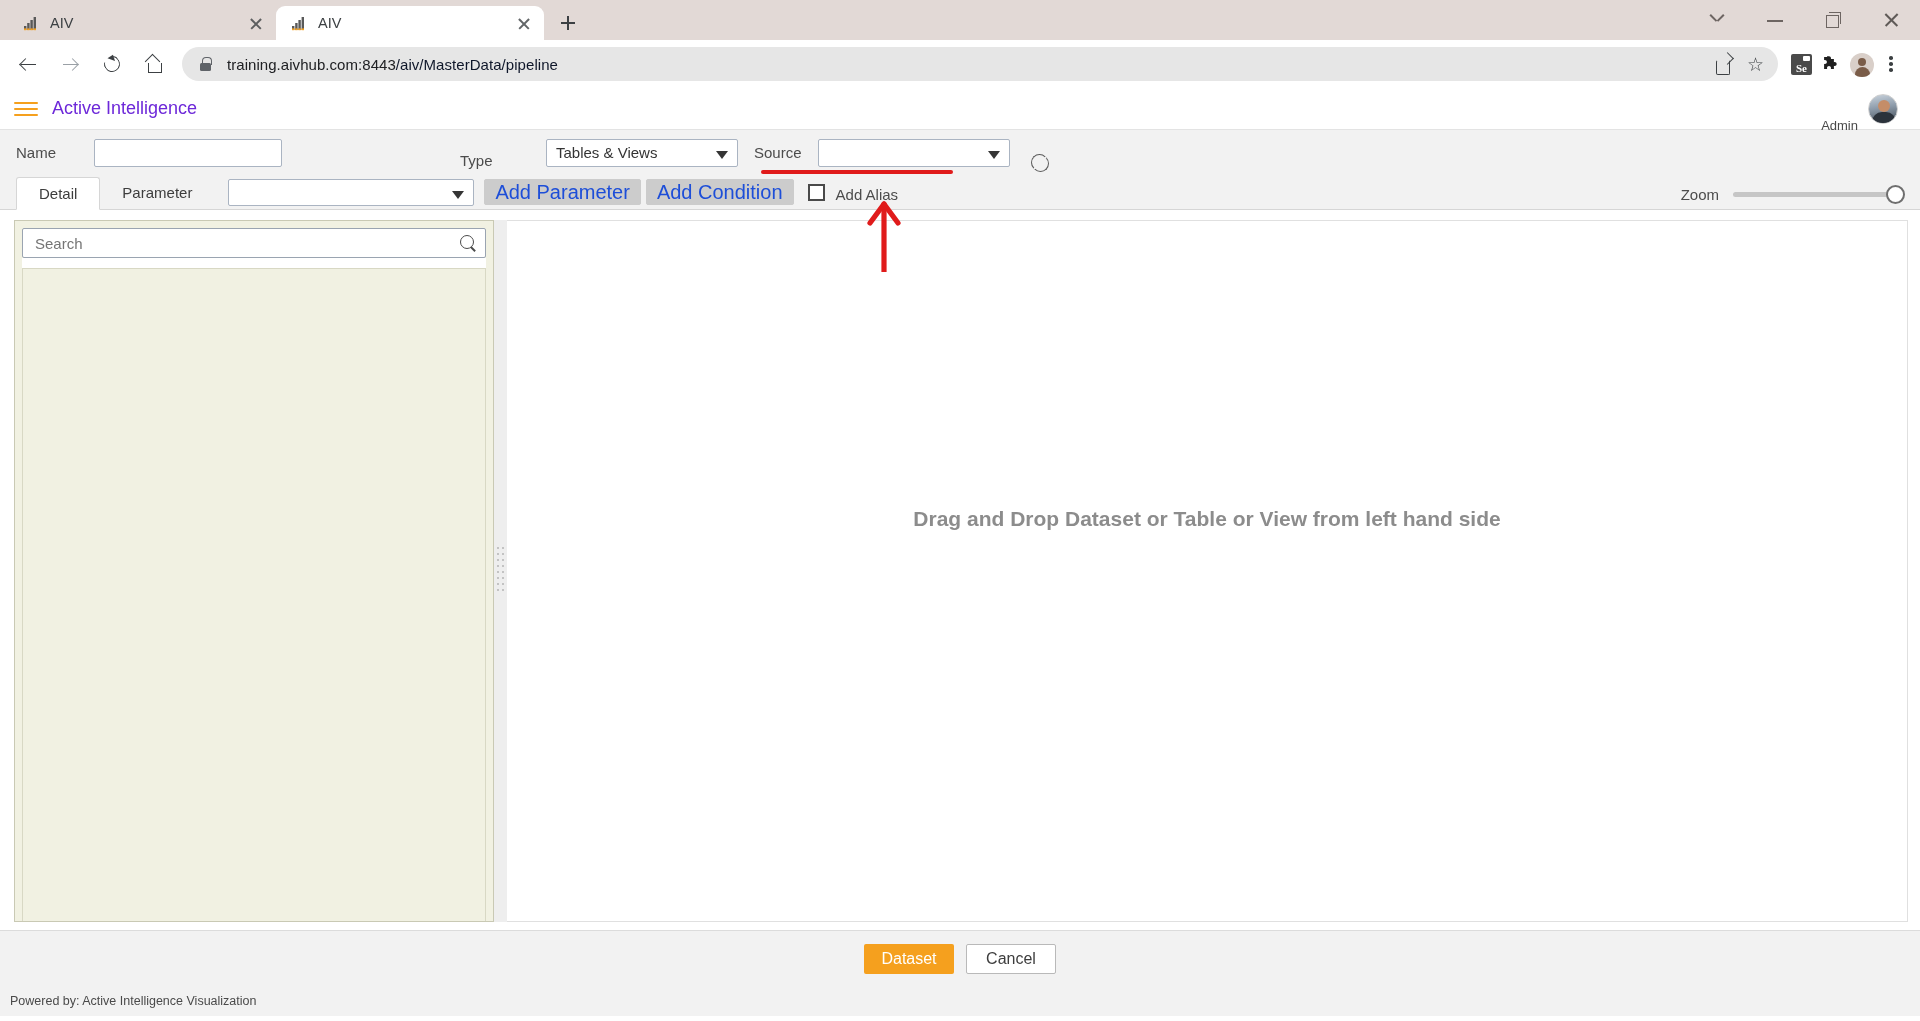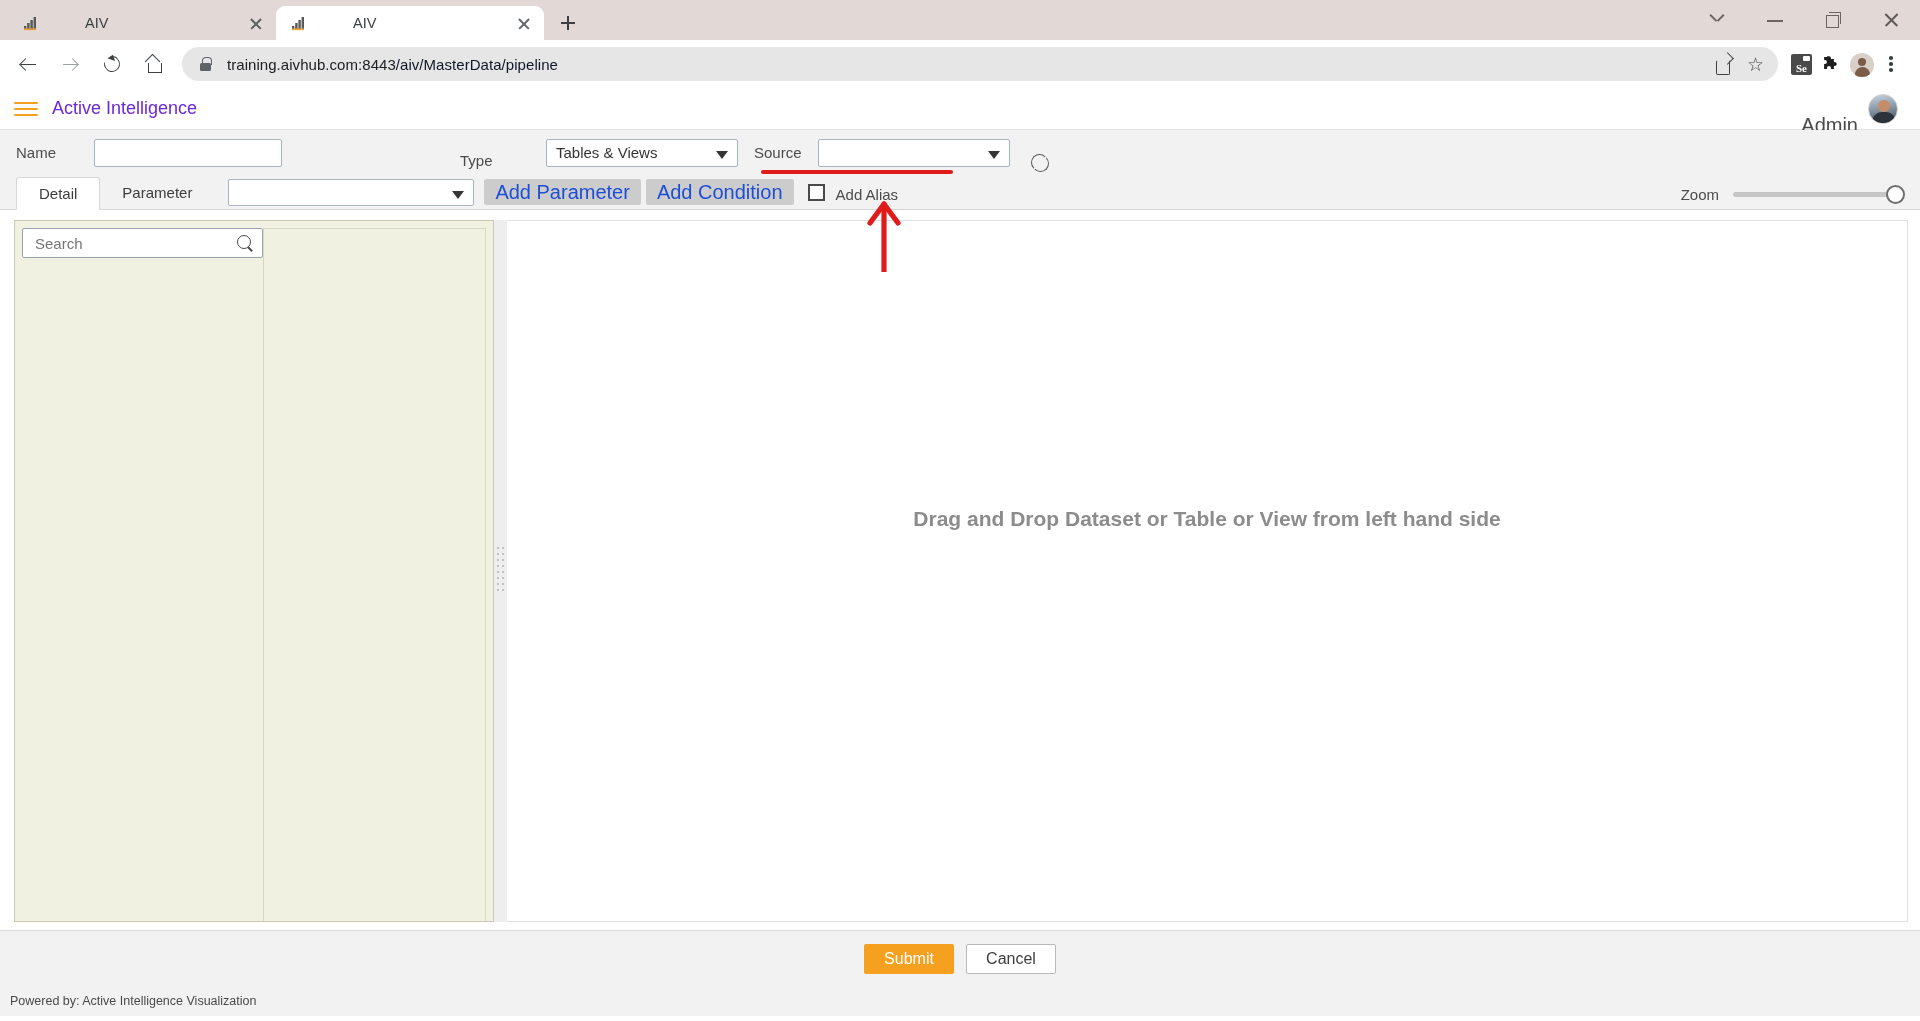--- a/index.html
+++ b/index.html
@@ -24,21 +24,20 @@
   }
   .tab {
     height: 34px;
     width: 268px;
     display: flex;
     align-items: center;
     padding: 0 10px 0 14px;
     border-radius: 9px 9px 0 0;
     position: relative;
     cursor: default;
-    gap: 35px;
   }
   .tab.inactive { background: transparent; }
   .tab.active { background: #ffffff; }
   .tab-favicon {
     width: 17px; height: 17px;
     margin-right: 11px;
     flex: 0 0 auto;
     position: relative;
   }
   .tab-title {
@@ -300,21 +299,21 @@
   .hamburger { width: 26px; height: 20px; position: relative; flex: 0 0 auto; margin-right: 12px; }
   .hamburger i {
     position: absolute; left: 0; width: 24px; height: 2.6px;
     background: #f5a01e; border-radius: 1px; display: block;
   }
   .hamburger i:nth-child(1) { top: 3px; }
   .hamburger i:nth-child(2) { top: 9px; }
   .hamburger i:nth-child(3) { top: 15px; }
   .app-title { font-size: 18px; color: #6d28d9; }
   .app-user { margin-left: auto; display: flex; align-items: center; gap: 10px; }
-  .app-user-name { font-size: 20px; color: #4a4a4a; margin-top: 33px; }
+  .app-user-name { font-size: 13px; color: #4a4a4a; margin-top: 33px; }
   .user-avatar {
     width: 30px; height: 30px; border-radius: 50%;
     border: 1px solid #cfcfcf; overflow: hidden; position: relative;
     background: linear-gradient(170deg,#c9d3dd 0%, #8c9aa9 45%, #3d4752 100%);
   }
   .user-avatar::before {
     content: ""; position: absolute; left: 9px; top: 5px;
     width: 12px; height: 12px; border-radius: 50%; background: #c58d68;
   }
   .user-avatar::after {
@@ -440,21 +439,21 @@
     position: relative;
     height: 720px;
     background: #ffffff;
     display: flex;
     padding: 10px 12px 8px 14px;
   }
   .leftpanel {
     width: 480px;
     background: #f1f1e2;
     border: 1px solid #c9c9b4;
-    display: flex; flex-direction: row;
+    display: flex; flex-direction: column;
     padding: 7px 7px 0 7px;
     flex: 0 0 auto;
   }
   .searchbox {
     height: 30px;
     background: #ffffff;
     border: 1px solid #9aa4b1;
     display: flex; align-items: center;
     padding: 0 8px 0 10px;
     border-radius: 2px;
@@ -731,21 +730,21 @@
             <i></i>
         </span>
       </div>
 
       <div class="canvas">
         <span class="dropmsg">Drag and Drop Dataset or Table or View from left hand side</span>
       </div>
     </div>
 
     <div class="footer-actions">
-      <span class="btn-submit">Submit</span>
+      <span class="btn-submit">Dataset</span>
       <span class="btn-cancel">Cancel</span>
     </div>
 
     <div class="footer-note">
       <span>Powered by: Active Intelligence Visualization</span>
     </div>
   </div>
 
   <span class="annot-arrow">
     <svg width="36" height="78" viewBox="0 0 36 78">

